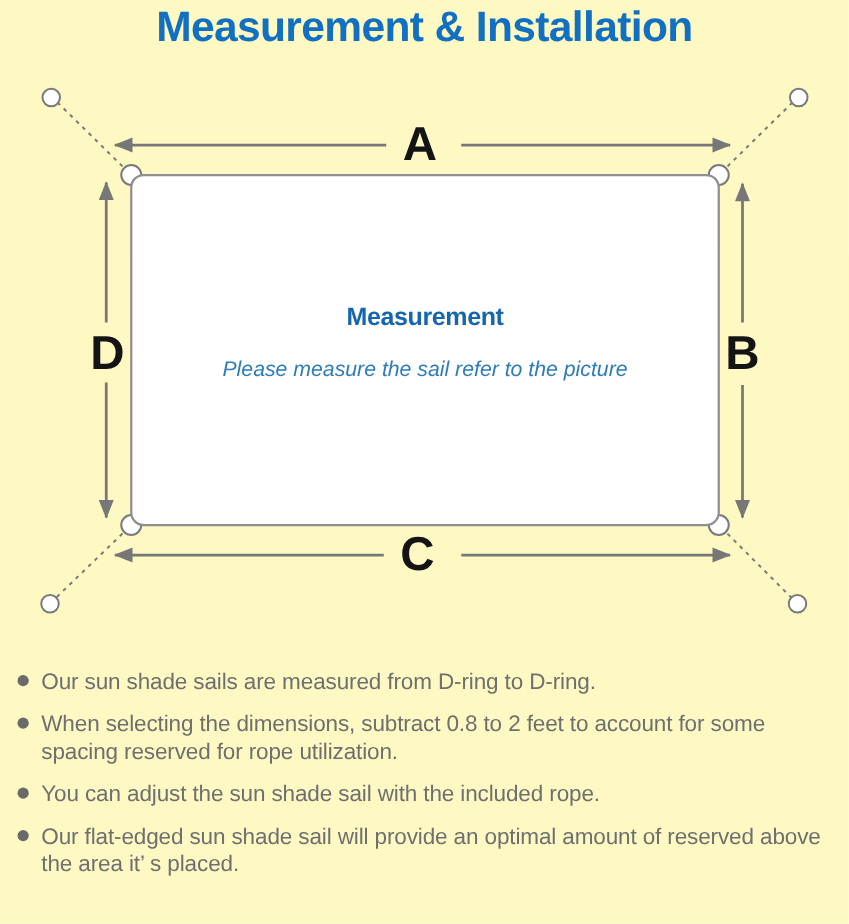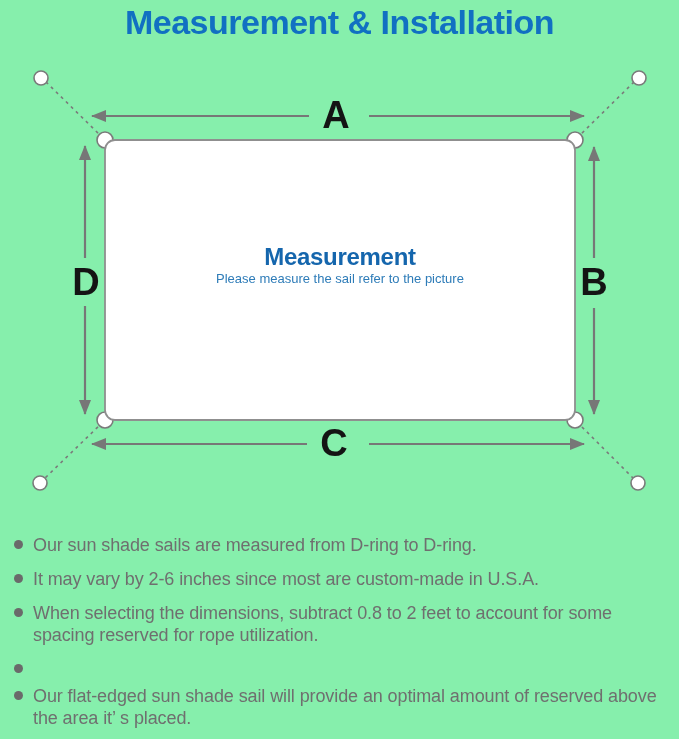--- a/index.html
+++ b/index.html
@@ -1,33 +1,33 @@
 <!DOCTYPE html>
 <html><head>
 <meta charset="utf-8">
 <style>
   html,body{margin:0;padding:0;background:#ffffff;}
   body{width:679px;height:739px;overflow:hidden;font-family:"Liberation Sans","DejaVu Sans",sans-serif;position:relative;}
-  .page{position:absolute;inset:0;background:#86efac;}
+  .page{position:absolute;inset:0;background:#fef9c3;}
 
   .page-title{
     position:absolute;top:0;left:0;width:679px;height:44px;
     display:flex;align-items:center;justify-content:center;
     font-size:34px;font-weight:bold;color:#1170c2;letter-spacing:-0.5px;
   }
 
   .diagram{position:absolute;top:60px;left:0;width:679px;height:460px;}
   .diagram svg{position:absolute;top:0;left:0;}
 
   .center-text{
     position:absolute;left:105px;top:183px;width:470px;
     text-align:center;pointer-events:none;
   }
-  .center-heading{font-size:24px;font-weight:bold;color:#1566ad;letter-spacing:-0.3px;}
-  .center-subtitle{font-size:13px;color:#2e7cb8;margin-top:0;}
+  .center-heading{font-size:20px;font-weight:bold;color:#1566ad;letter-spacing:-0.3px;}
+  .center-subtitle{font-size:17px;color:#2e7cb8;margin-top:20px;font-style:italic;}
 
   .notes{
     position:absolute;top:534px;left:14px;width:660px;
     list-style:none;margin:0;padding:0;
   }
   .notes li{
     display:flex;align-items:flex-start;
     margin-bottom:12px;
     font-size:18px;line-height:22px;color:#6f6f6f;letter-spacing:-0.1px;
   }
@@ -101,28 +101,25 @@
     </div>
   </div>
 
   <ul class="notes">
     <li>
       <span class="dot"></span>
       <span>Our sun shade sails are measured from D-ring to D-ring.</span>
     </li>
     <li>
       <span class="dot"></span>
-      <span>It may vary by 2-6 inches since most are custom-made in U.S.A.</span>
-    </li>
-    <li>
-      <span class="dot"></span>
       <span>When selecting the dimensions, subtract 0.8 to 2 feet to account for some spacing reserved for rope utilization.</span>
     </li>
     <li>
       <span class="dot"></span>
+      <span>You can adjust the sun shade sail with the included rope.</span>
     </li>
     <li>
       <span class="dot"></span>
       <span>Our flat-edged sun shade sail will provide an optimal amount of reserved above the area it’ s placed.</span>
     </li>
   </ul>
 
 </div>
 
 </body></html>

